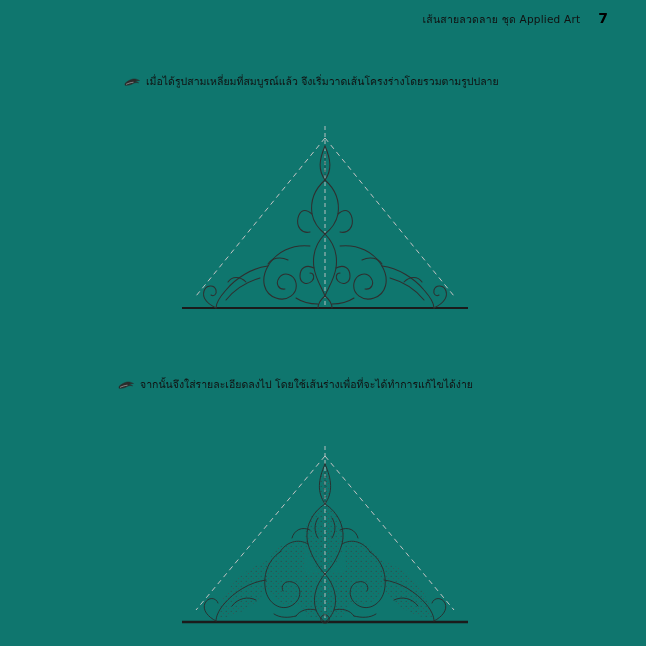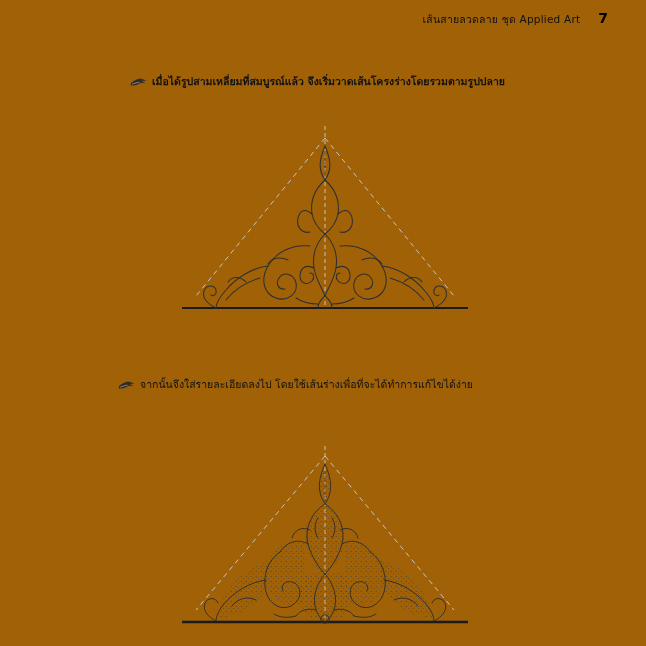--- a/index.html
+++ b/index.html
@@ -11,21 +11,21 @@
     width: 646px;
     height: 646px;
     font-family: "DejaVu Sans", "Liberation Sans", sans-serif;
     color: #111111;
     position: relative;
     overflow: hidden;
   }
   .page {
     position: absolute;
     inset: 0;
-    background: #a16207;
+    background: #0f766e;
     padding-left: 18px;
   }
 
   
   .header {
     position: absolute;
     top: 10px;
     right: 38px;
     display: flex;
     align-items: baseline;
@@ -47,21 +47,21 @@
   .caption {
     position: absolute;
     display: flex;
     align-items: flex-start;
     gap: 5px;
     font-size: 10.5px;
     line-height: 1.35;
     color: #111;
     white-space: nowrap;
   }
-  .caption-1 { top: 74px; left: 130px; font-weight: bold; }
+  .caption-1 { top: 74px; left: 124px; }
   .caption-2 { top: 377px; left: 118px; }
   .bullet-icon {
     flex: 0 0 auto;
     width: 17px;
     height: 13px;
     margin-top: 1px;
   }
 
   
   .figure {

